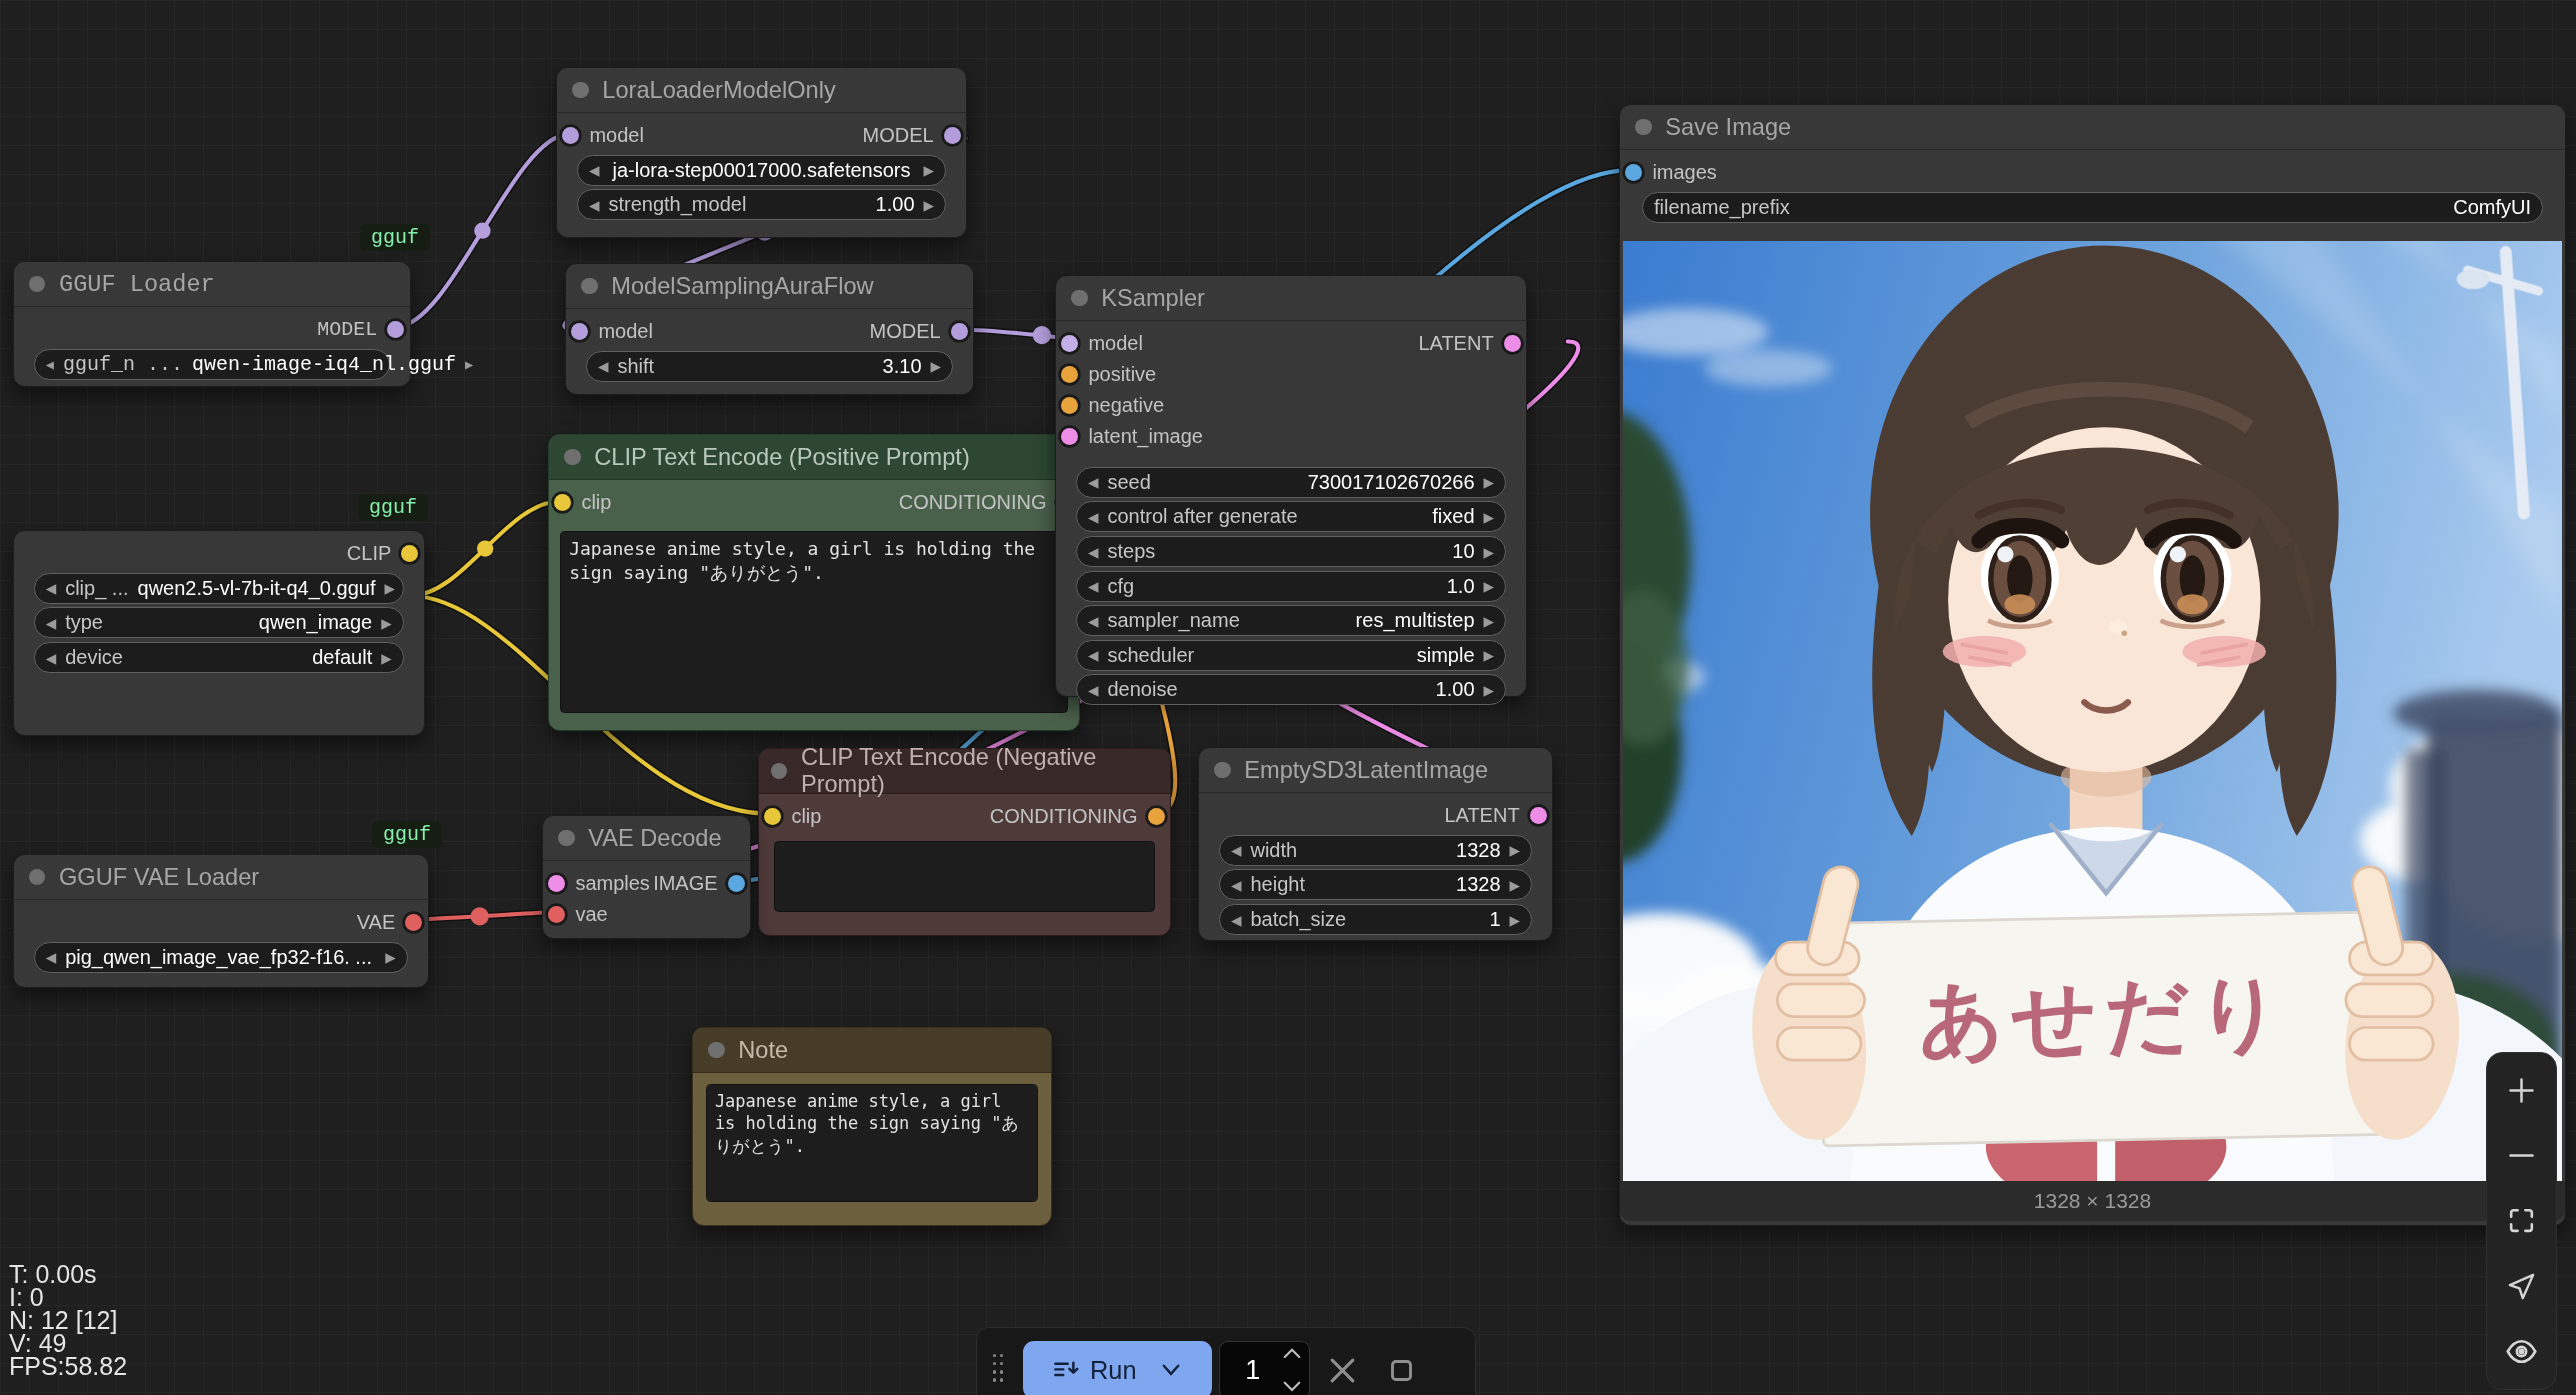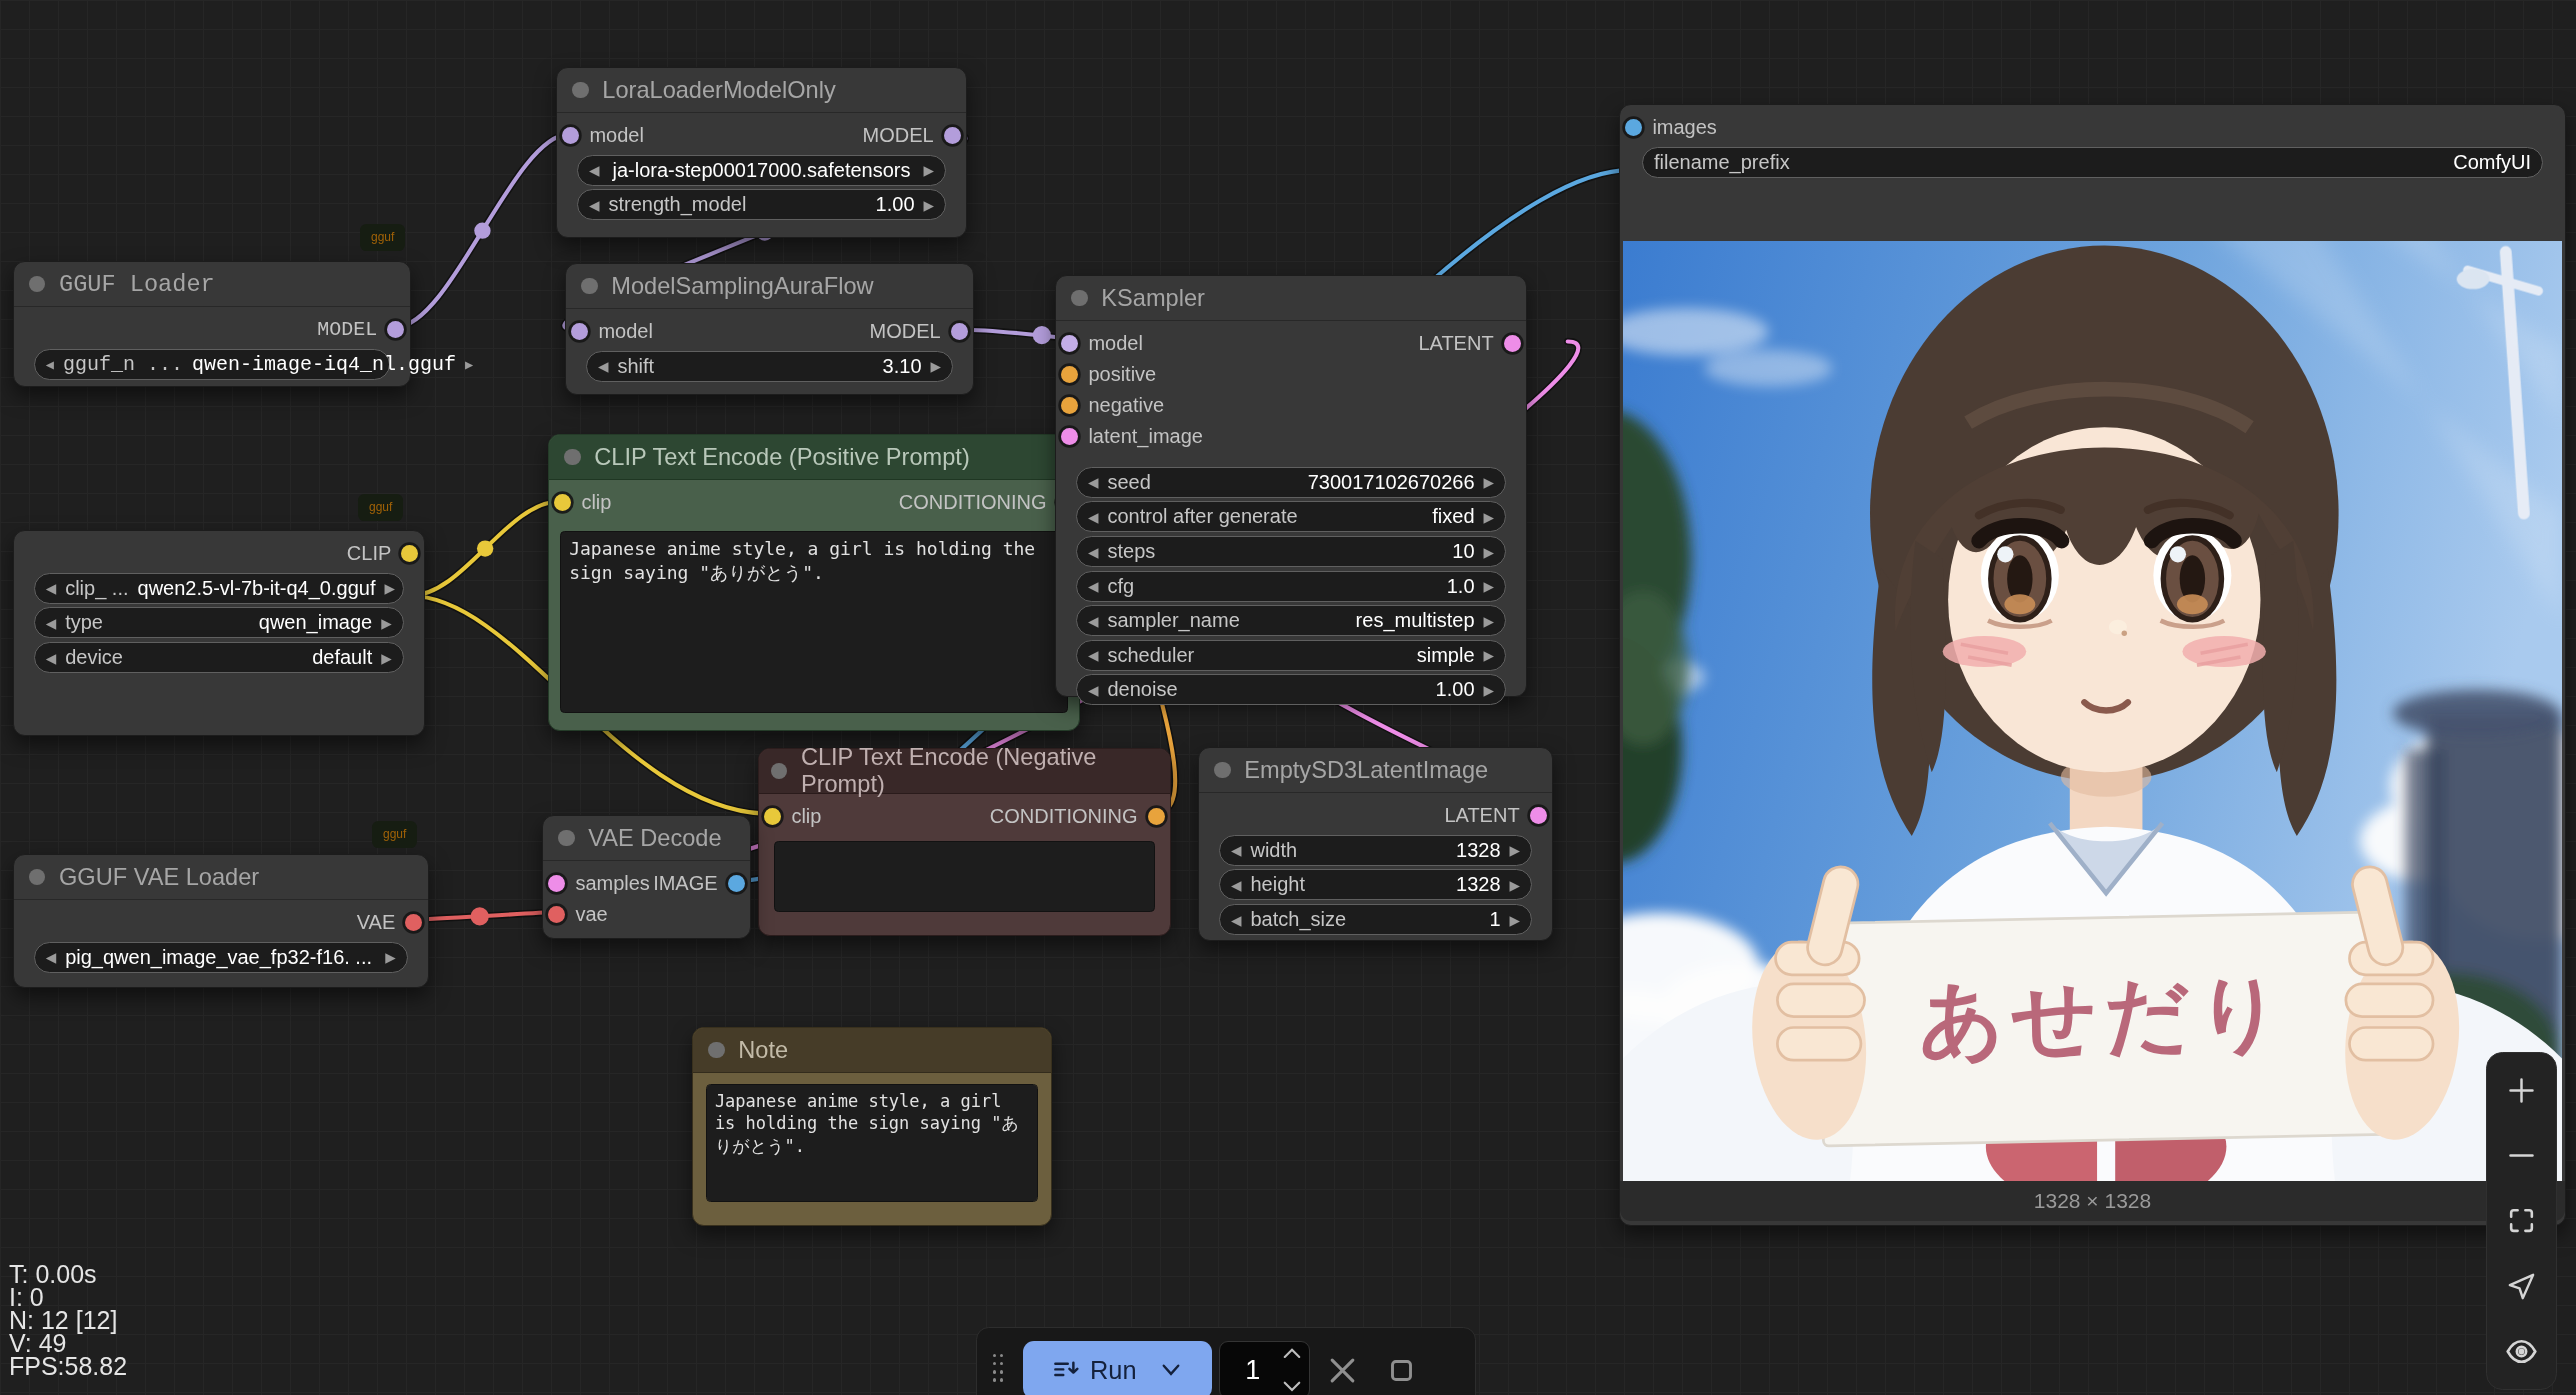--- a/index.html
+++ b/index.html
@@ -30,22 +30,22 @@
   .pill.center .val{margin:0 auto;}
   .ta{display:block;background:#1d1d1d;border:0.9px solid #121212;border-radius:4.5px;color:#e2e2e2;
       font-family:"DejaVu Sans Mono",monospace;font-size:18px;line-height:1.3;padding:5.4px 8.2px;resize:none;
       white-space:pre-wrap;box-sizing:border-box;outline:none;}
   .green{background:#49604b;border-color:#243b28;}
   .green .titlebar{background:#2d4732;color:#b9c8ba;border-bottom-color:#1f3723;}
   .maroon{background:#4f3a3a;border-color:#2c1d1d;}
   .maroon .titlebar{background:#392828;color:#c0b0b0;border-bottom-color:#2a1b1b;padding-left:12px;}
   .notec{background:#6c5f3e;border-color:#38301d;}
   .notec .titlebar{background:#463c28;color:#c3bba8;border-bottom-color:#332c1c;}
-  .badge{position:absolute;z-index:3;background:#161d12;color:#a16207;font-size:12px;padding:1.8px 11px;
-         border-radius:6.4px;line-height:23.6px;}
+  .badge{position:absolute;z-index:3;background:#161d12;color:#86efac;font-size:20px;padding:1.8px 11px;
+         border-radius:6.4px;line-height:23.6px;font-family:Liberation Mono, monospace;}
   .stats{position:absolute;left:9px;top:1263px;z-index:3;color:#e5e5e5;font-size:25px;line-height:23px;}
   .caption{position:absolute;left:0;right:0;top:1076px;height:40px;background:#2b2b2b;
            border-radius:0 0 11px 11px;display:flex;align-items:center;justify-content:center;
            font-size:21px;color:#9a9a9a;}
   .preview{position:absolute;left:2.7px;top:136px;width:939px;height:940px;overflow:hidden;background:#7fb0e3;}
   .btoolbar{position:absolute;left:976px;top:1327px;width:498px;height:84px;z-index:10;background:#181818;
             border:0.9px solid #2d2d2d;border-radius:12.7px;display:flex;align-items:center;gap:0;}
   .grip{width:31px;display:grid;grid-template-columns:7.3px 7.3px;grid-auto-rows:8.2px;justify-content:center;margin-left:7.3px;}
   .grip i{width:3.6px;height:3.6px;border-radius:50%;background:#8a8a8a;}
   .runbtn{width:189px;height:58px;background:#7fa7ef;border-radius:11px;display:flex;align-items:center;
@@ -416,20 +416,24 @@
       <i class="ndot"></i>
     <span>Note</span>
     </div>
   <textarea class="ta" readonly="" style="margin: 11px 12.7px 0px; width: 332px; height: 118px; font-size: 17px;">Japanese anime style, a girl is holding the sign saying "ありがとう".
 
 
 This image is saying "ありがとう". The background is white. The letter is black.</textarea>
 </div>
 
 <div class="node" style="left:1619px;top:104px;width:945px;height:1120px;">
+  <div class="titlebar">
+      <i class="ndot"></i>
+    <span>Save Image</span>
+    </div>
   <div class="rows">
     <div class="prow">
       <span class="pin">
           <i class="dot" style="background:#5BA8E0"></i>
         <em style="font-style:normal">images</em>
         </span>
     </div>
     <div class="pill" style="margin:3.6px 22px 0">
       <span class="lbl">filename_prefix</span>
       <span class="val">ComfyUI</span>

